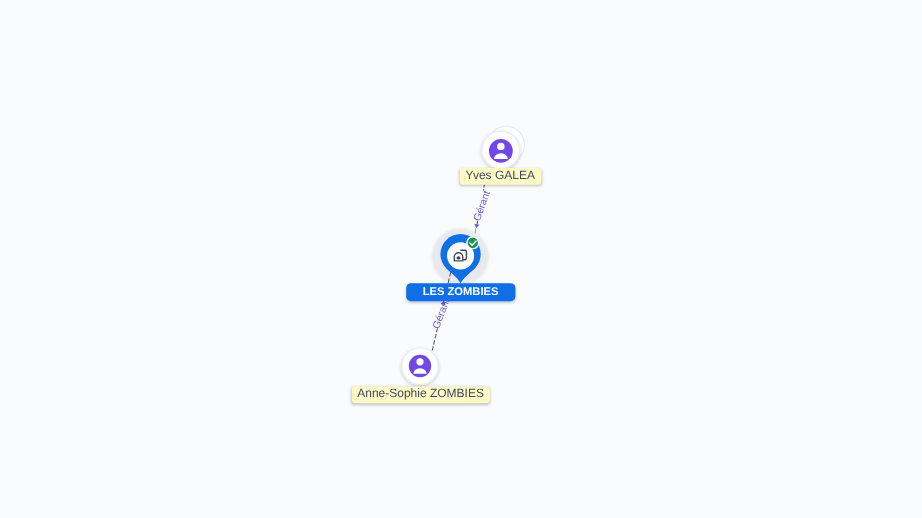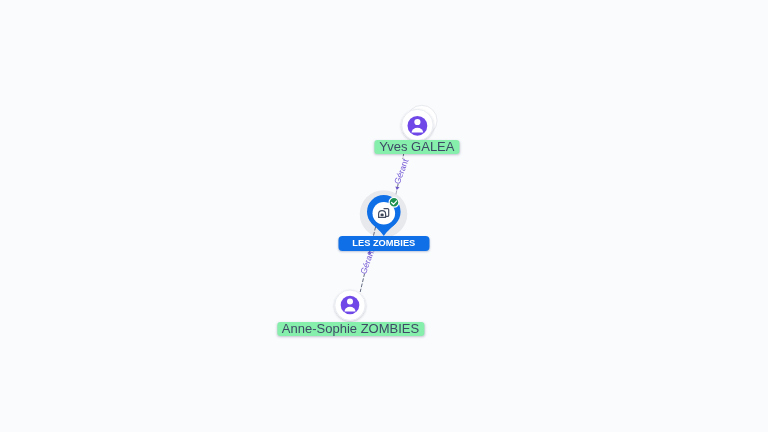--- a/index.html
+++ b/index.html
@@ -1,18 +1,18 @@
 <!DOCTYPE html>
 <html><head>
 <meta charset="utf-8">
 <style>
 html,body{margin:0;padding:0}
 body{width:768px;height:432px;background:#fafbfd;font-family:"Liberation Sans",sans-serif;overflow:hidden;position:relative}
 svg{position:absolute;left:0;top:0}
-.lbl{position:absolute;font-size:13px;color:#3e4a66;background:#86efac;border-radius:3px;box-shadow:0 1px 2.5px rgba(40,50,80,.28);padding:0 5px;height:14px;line-height:14px;white-space:nowrap;transform:translateX(-50%)}
+.lbl{position:absolute;font-size:10px;color:#3e4a66;background:#fef9c3;border-radius:3px;box-shadow:0 1px 2.5px rgba(40,50,80,.28);padding:0 5px;height:14px;line-height:14px;white-space:nowrap;transform:translateX(-50%)}
 .lblblue{position:absolute;font-size:9.3px;font-weight:700;color:#fff;background:#0f6fe6;border-radius:4px;padding:0 14px;height:14.5px;line-height:14.5px;white-space:nowrap;transform:translateX(-50%);box-shadow:0 1px 2px rgba(20,50,110,.25)}
 </style>
 </head>
 <body>
 <svg width="768" height="432" viewBox="0 0 768 432">
   <defs>
     <filter id="sh" x="-30%" y="-30%" width="160%" height="160%">
       <feDropShadow dx="0" dy="1" stdDeviation="1.2" flood-color="#2a3350" flood-opacity="0.25"></feDropShadow>
     </filter>
     <filter id="soft" x="-20%" y="-20%" width="140%" height="140%">

